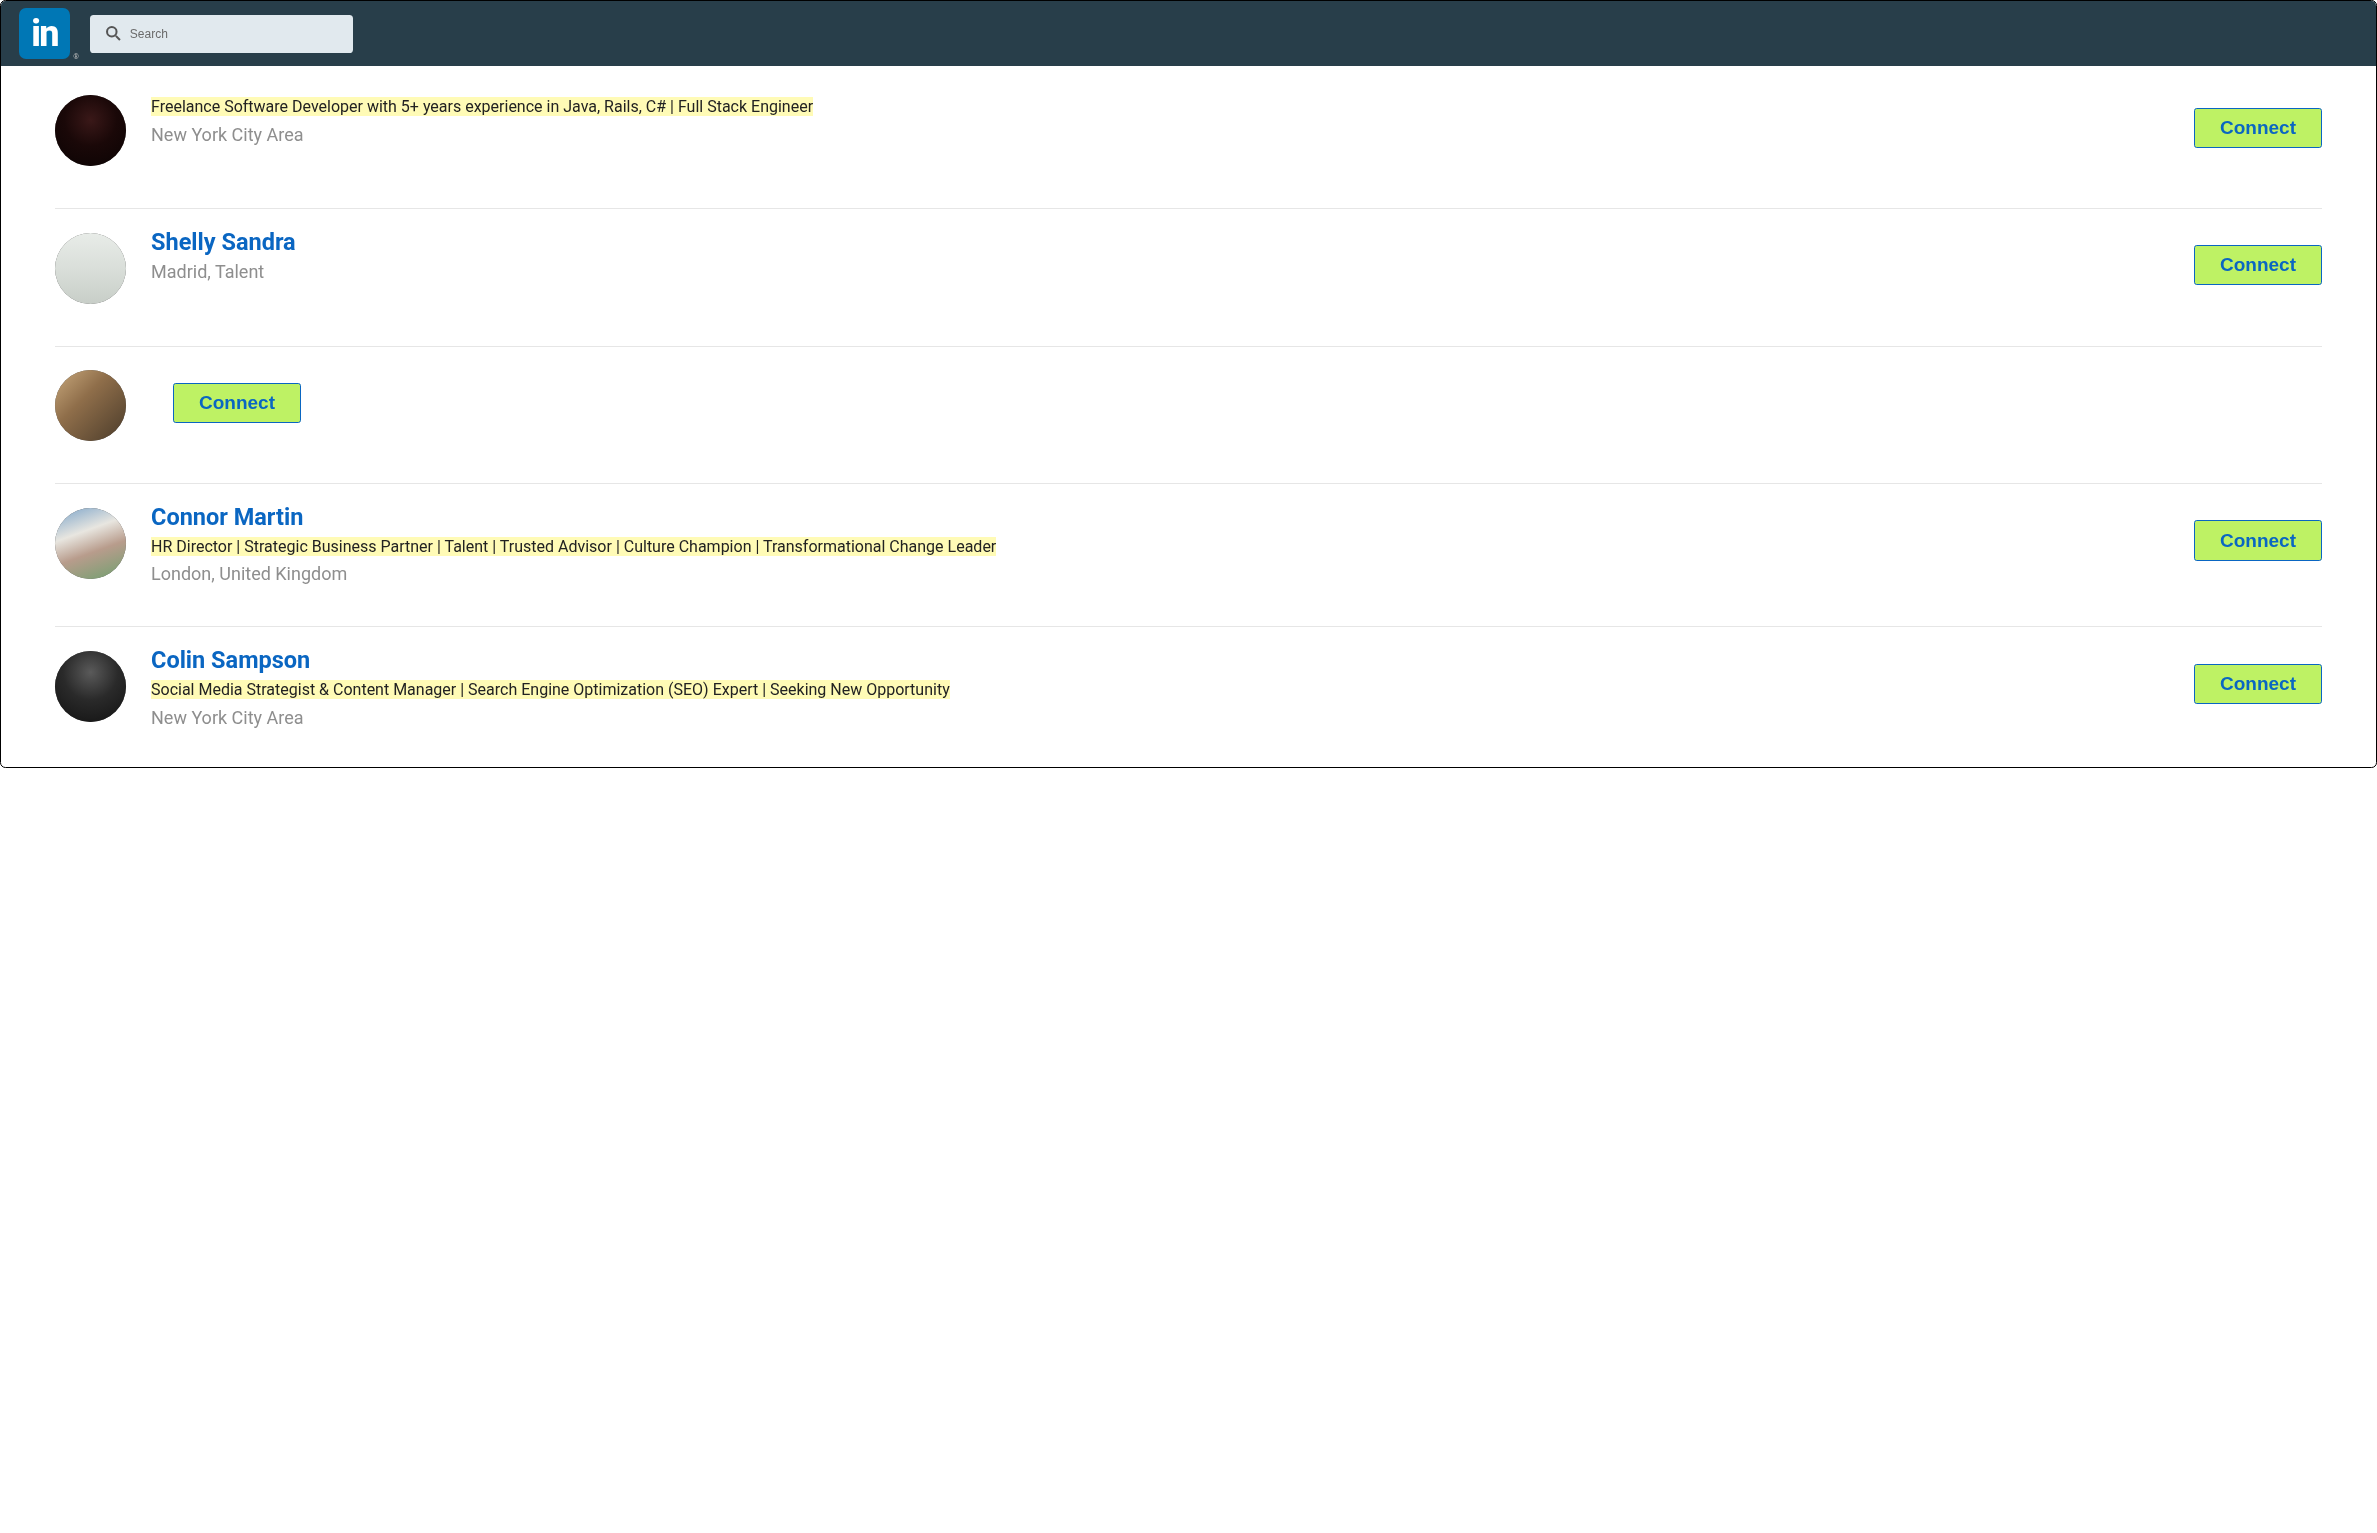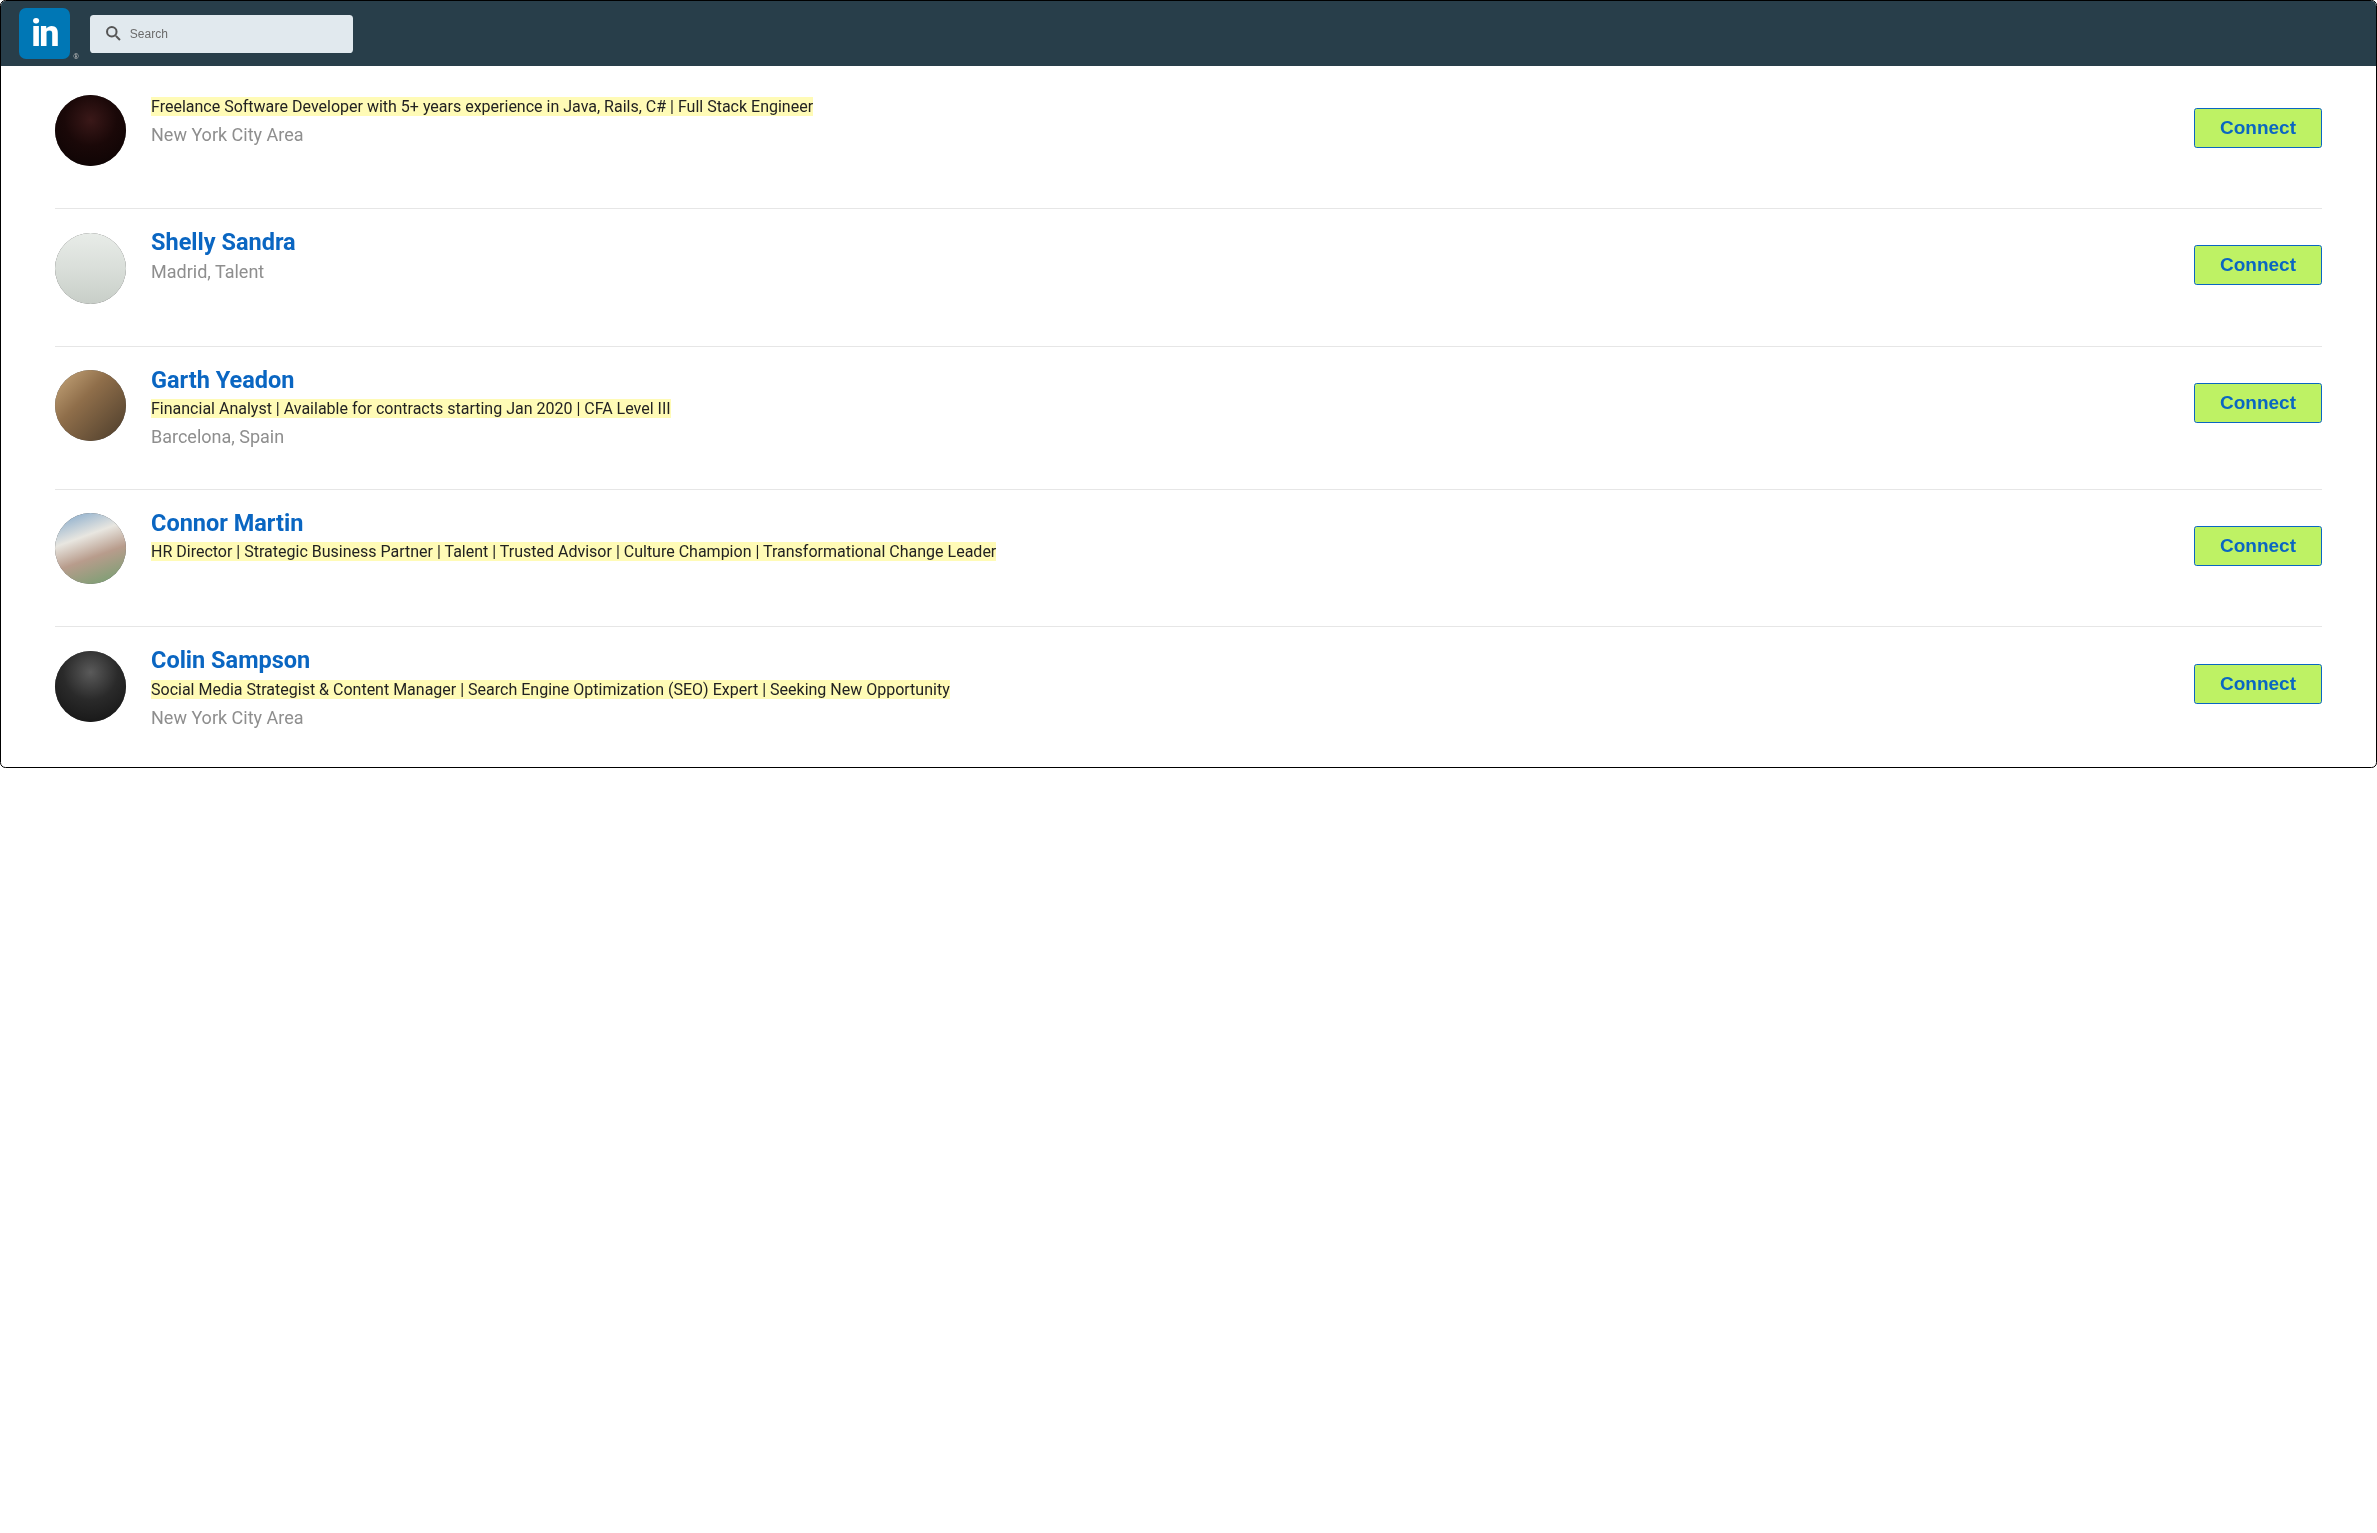--- a/index.html
+++ b/index.html
@@ -174,34 +174,30 @@
         <div class="info">
           <div class="name">Shelly Sandra</div>
           <div class="location">Madrid, Talent</div>
         </div>
         <div class="connect-wrap"><button class="connect-btn">Connect</button></div>
       </div>
       <div class="result-row">
         <div class="avatar">
           <div class="avatar-inner" style="background: linear-gradient(135deg, rgb(201, 169, 125) 0%, rgb(143, 110, 74) 40%, rgb(74, 59, 42) 100%);"></div>
         </div>
-        <div class="info">
-          <div class="name">Garth Yeadon</div>
-          <div class="headline-wrap"><span class="headline">Financial Analyst | Available for contracts starting Jan 2020 | CFA Level III</span></div>
-          <div class="location">Barcelona, Spain</div>
-        </div>
         <div class="connect-wrap"><button class="connect-btn">Connect</button></div>
       </div>
       <div class="result-row">
         <div class="avatar">
           <div class="avatar-inner" style="background: linear-gradient(160deg, rgb(122, 163, 201) 0%, rgb(232, 230, 224) 35%, rgb(184, 156, 140) 60%, rgb(111, 160, 111) 100%);"></div>
         </div>
         <div class="info">
           <div class="name">Connor Martin</div>
           <div class="headline-wrap"><span class="headline">HR Director | Strategic Business Partner | Talent | Trusted Advisor | Culture Champion | Transformational Change Leader</span></div>
+          <div class="location">London, United Kingdom</div>
         </div>
         <div class="connect-wrap"><button class="connect-btn">Connect</button></div>
       </div>
       <div class="result-row">
         <div class="avatar">
           <div class="avatar-inner" style="background: radial-gradient(circle at 50% 30%, rgb(90, 90, 90) 0%, rgb(42, 42, 42) 45%, rgb(17, 17, 17) 100%);"></div>
         </div>
         <div class="info">
           <div class="name">Colin Sampson</div>
           <div class="headline-wrap"><span class="headline">Social Media Strategist &amp; Content Manager | Search Engine Optimization (SEO) Expert | Seeking New Opportunity</span></div>

